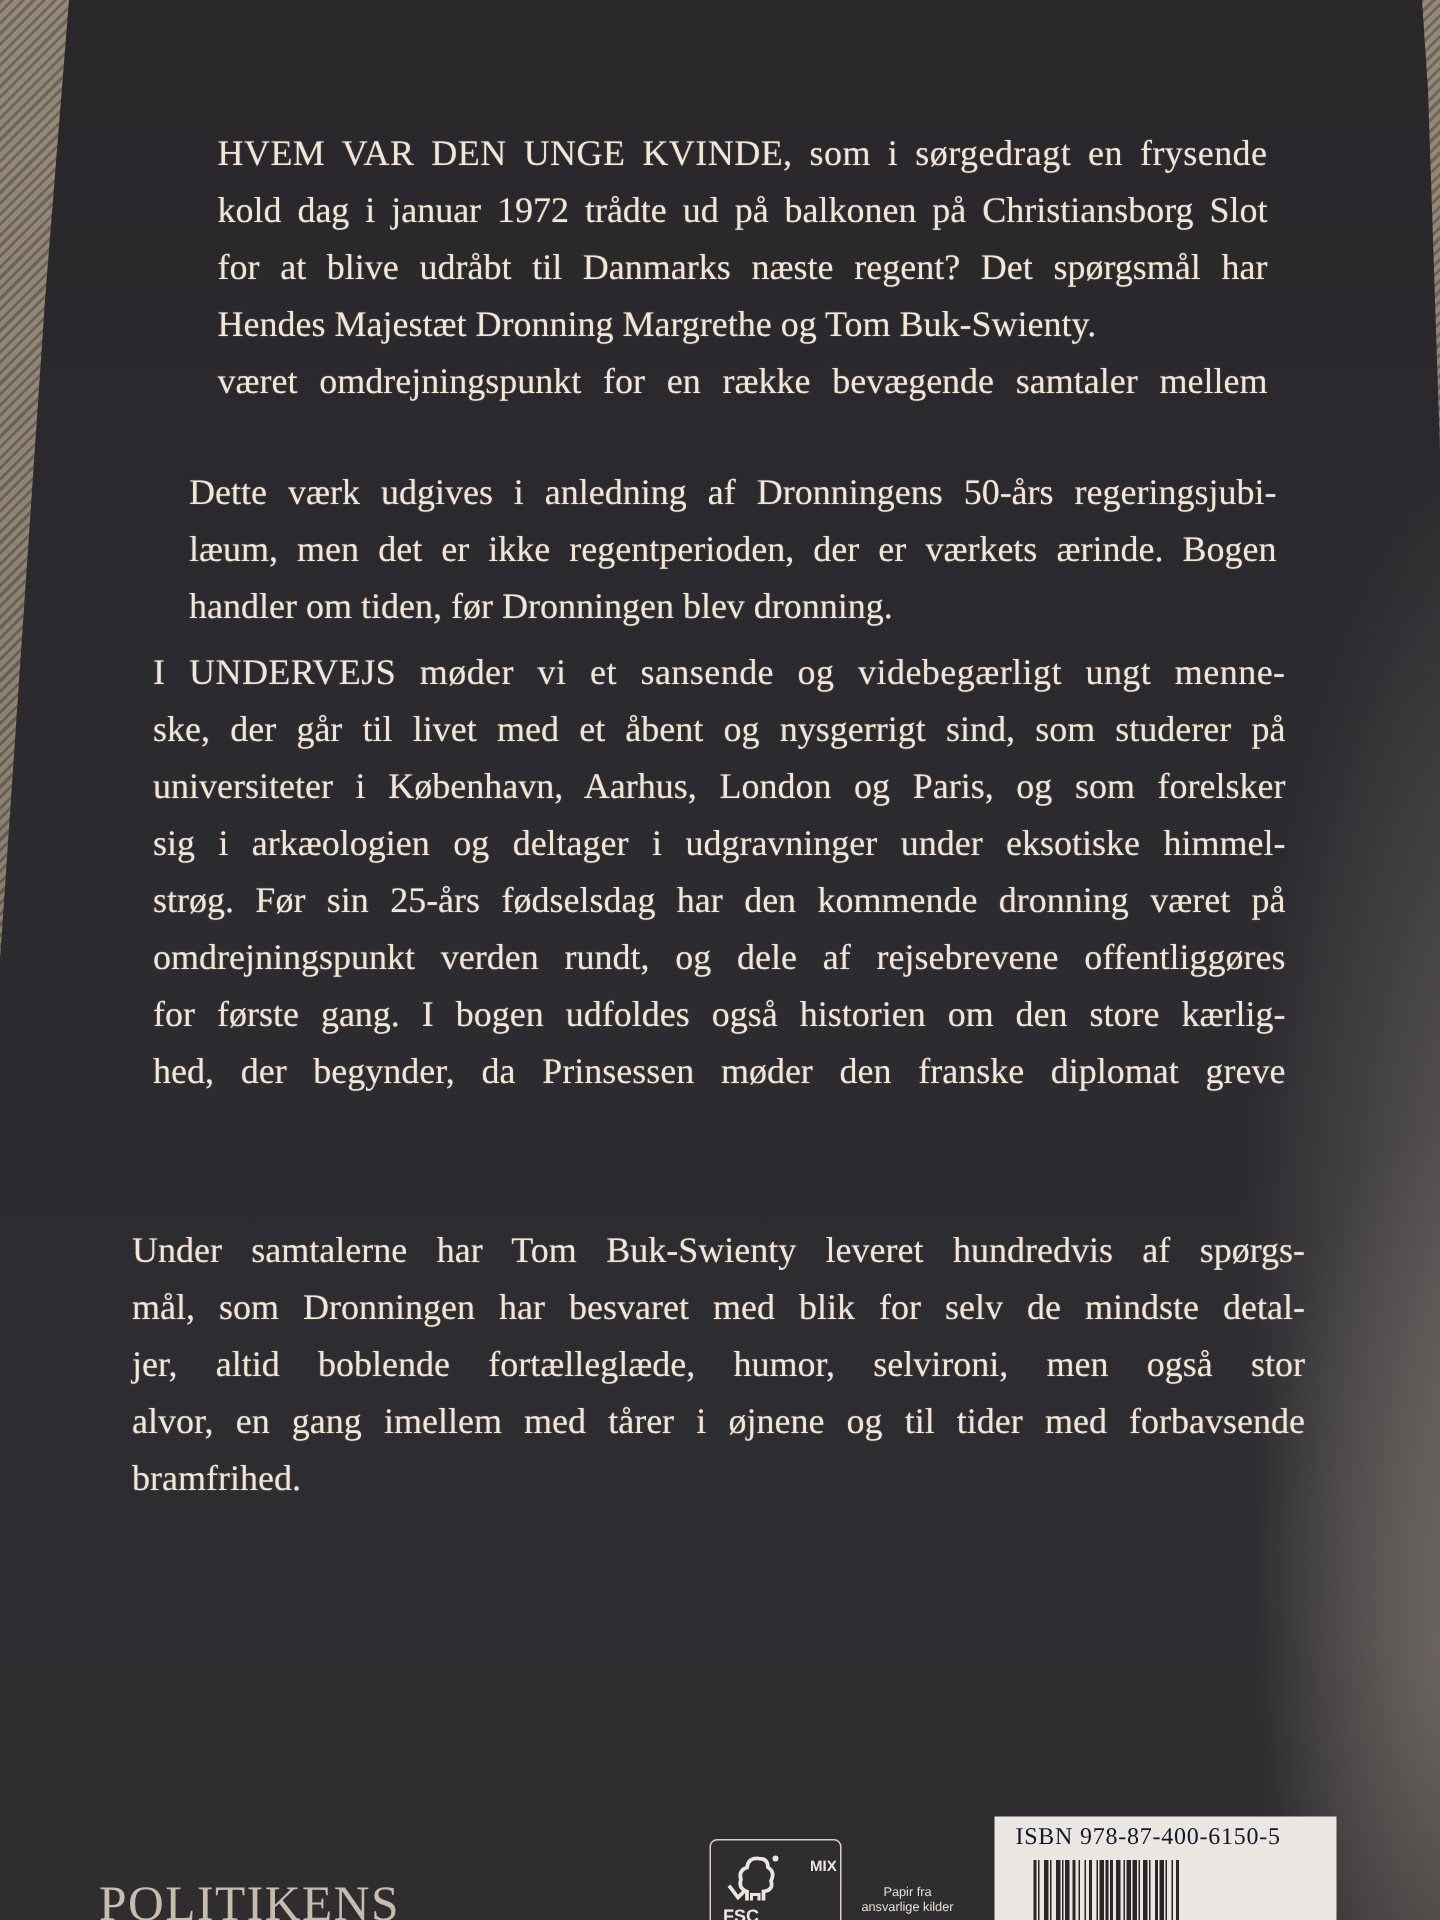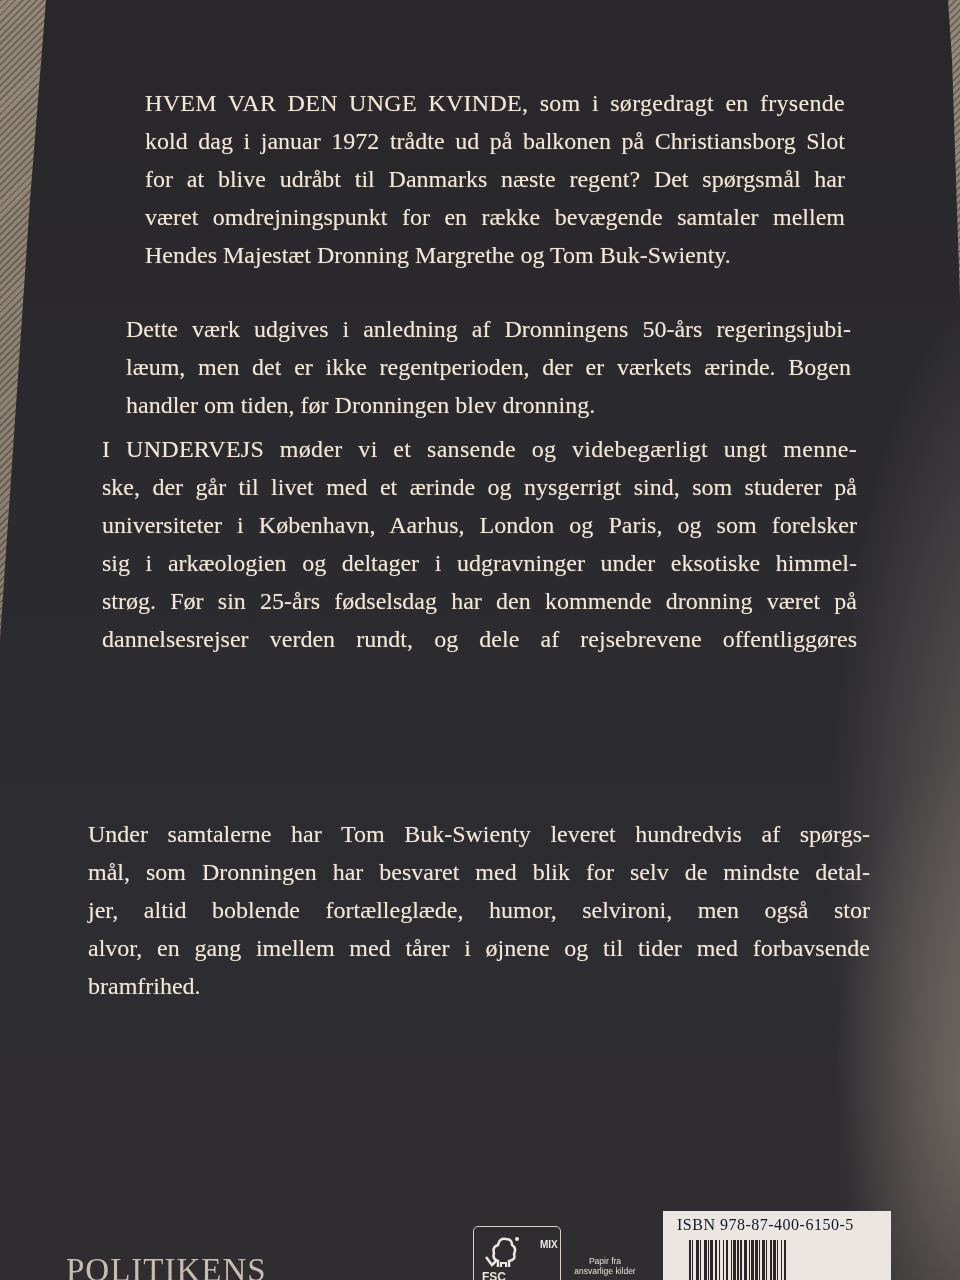--- a/index.html
+++ b/index.html
@@ -76,37 +76,39 @@
 <body>
 
 <div class="fabric"></div>
 
 <div class="cover"></div>
 
 <div class="text-block" id="p1">
   <span class="line caps">HVEM VAR DEN UNGE KVINDE, som i sørgedragt en frysende</span>
   <span class="line">kold dag i januar 1972 trådte ud på balkonen på Christiansborg Slot</span>
   <span class="line">for at blive udråbt til Danmarks næste regent? Det spørgsmål har</span>
+  <span class="line last">Hendes Majestæt Dronning Margrethe og Tom Buk-Swienty.</span>
   <span class="line">været omdrejningspunkt for en række bevægende samtaler mellem</span>
-  <span class="line last">Hendes Majestæt Dronning Margrethe og Tom Buk-Swienty.</span>
 </div>
 
 <div class="text-block" id="p2">
   <span class="line">Dette værk udgives i anledning af Dronningens 50-års regeringsjubi-</span>
   <span class="line">læum, men det er ikke regentperioden, der er værkets ærinde. Bogen</span>
   <span class="line last">handler om tiden, før Dronningen blev dronning.</span>
 </div>
 
 <div class="text-block" id="p3">
   <span class="line caps">I UNDERVEJS møder vi et sansende og videbegærligt ungt menne-</span>
-  <span class="line">ske, der går til livet med et ærinde og nysgerrigt sind, som studerer på</span>
+  <span class="line">ske, der går til livet med et åbent og nysgerrigt sind, som studerer på</span>
   <span class="line">universiteter i København, Aarhus, London og Paris, og som forelsker</span>
   <span class="line">sig i arkæologien og deltager i udgravninger under eksotiske himmel-</span>
   <span class="line">strøg. Før sin 25-års fødselsdag har den kommende dronning været på</span>
-  <span class="line">dannelsesrejser verden rundt, og dele af rejsebrevene offentliggøres</span>
+  <span class="line">omdrejningspunkt verden rundt, og dele af rejsebrevene offentliggøres</span>
+  <span class="line">for første gang. I bogen udfoldes også historien om den store kærlig-</span>
+  <span class="line">hed, der begynder, da Prinsessen møder den franske diplomat greve</span>
 </div>
 
 <div class="text-block" id="p4">
   <span class="line">Under samtalerne har Tom Buk-Swienty leveret hundredvis af spørgs-</span>
   <span class="line">mål, som Dronningen har besvaret med blik for selv de mindste detal-</span>
   <span class="line">jer, altid boblende fortælleglæde, humor, selvironi, men også stor</span>
   <span class="line">alvor, en gang imellem med tårer i øjnene og til tider med forbavsende</span>
   <span class="line last">bramfrihed.</span>
 </div>
 

